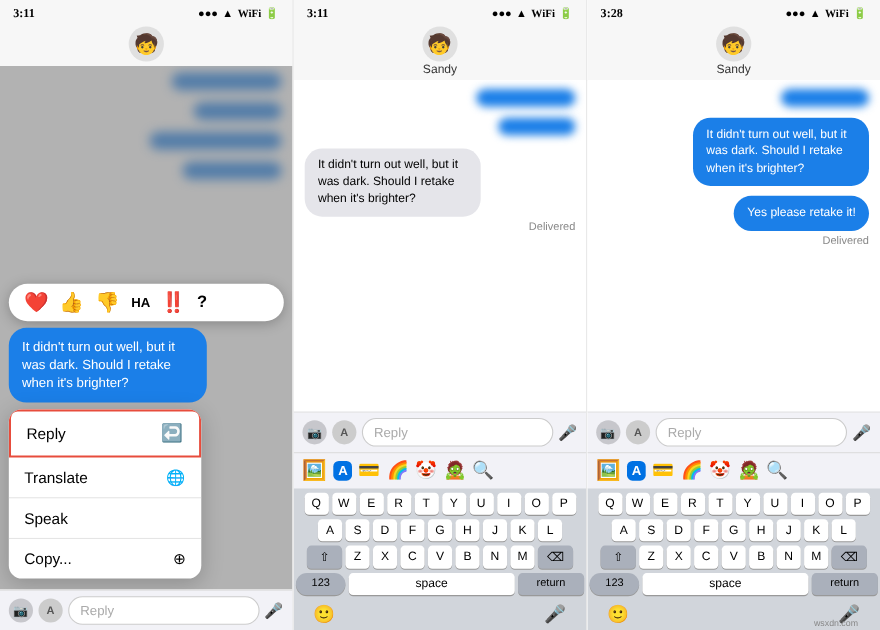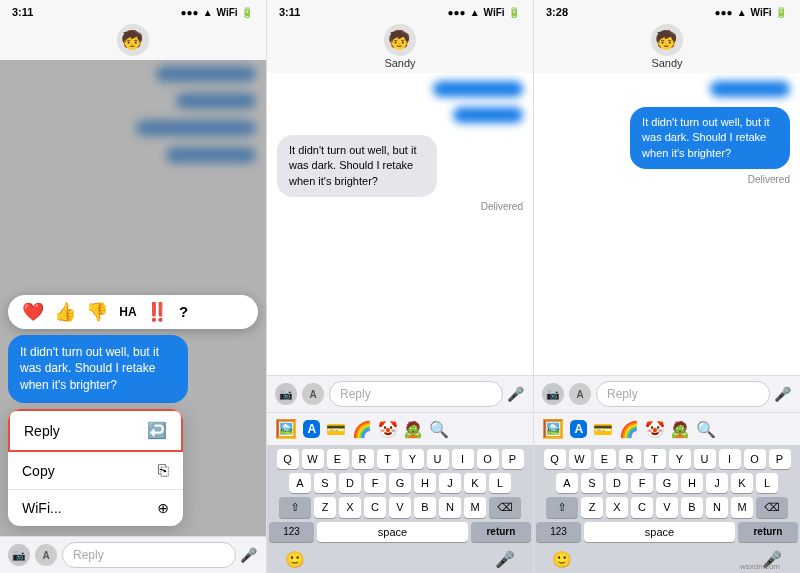--- a/index.html
+++ b/index.html
@@ -24,20 +24,21 @@
     
     .status-bar {
       display: flex;
       justify-content: space-between;
       align-items: center;
       padding: 6px 12px 2px;
       font-size: 11px;
       font-weight: 600;
       color: #000;
       background: #f7f7f7;
+      font-family: Liberation Serif, serif;
     }
     .status-icons {
       display: flex;
       align-items: center;
       gap: 4px;
       font-size: 10px;
     }
 
     
     .chat-header {
@@ -170,27 +171,27 @@
     .key.space-key {
       max-width: none;
       flex: 5;
       font-size: 11px;
     }
     .key.return-key {
       max-width: none;
       flex: 2;
       font-size: 10px;
       background: #aab0bb;
-      font-weight: bold;
     }
     .key.num-key {
       max-width: none;
       flex: 1.5;
       font-size: 10px;
       background: #aab0bb;
+      border-radius: 10px;
     }
     .key.delete-key {
       background: #aab0bb;
       max-width: 32px;
       flex: 1.4;
     }
     .key.shift-key {
       background: #aab0bb;
       max-width: 32px;
       flex: 1.4;
@@ -306,25 +307,29 @@
         <span>It didn't turn out well, but it was dark. Should I retake when it's brighter?</span>
       </div>
 
       <div class="context-menu">
 
         <div class="context-item" style="border: 2px solid #e74c3c; border-radius: 8px 8px 0 0;">
           <span>Reply</span>
           <span style="font-size:16px;">↩️</span>
         </div>
         <div class="context-item">
-          <span>Copy</span>
-          <span style="font-size:14px;">⎘</span>
+          <span>Translate</span>
+          <span style="font-size:14px;">🌐</span>
         </div>
         <div class="context-item">
-          <span>WiFi...</span>
+          <span>Speak</span>
+          <span></span>
+        </div>
+        <div class="context-item">
+          <span>Copy...</span>
           <span style="font-size:14px;">⊕</span>
         </div>
       </div>
     </div>
   </div>
 
   <div class="input-bar">
     <div class="input-icon">📷</div>
     <div class="input-icon" style="background:#ccc; font-size:10px; font-weight:bold;">A</div>
     <div class="input-field" style="color:#aaa; display:flex; align-items:center; font-size:12px;">
@@ -456,20 +461,25 @@
     <div style="display:flex; justify-content:flex-end; margin-bottom:4px; filter:blur(4px);">
       <div class="bubble sent" style="width:80px; height:12px;"></div>
     </div>
 
     <div style="display:flex; justify-content:flex-end; margin-bottom:3px;">
       <div class="bubble sent" style="font-size:11px;">
         <span>It didn't turn out well, but it was dark. Should I retake when it's brighter?</span>
       </div>
     </div>
 
+    <div style="display:flex; justify-content:flex-end; margin-bottom:2px;">
+      <div class="bubble sent" style="font-size:11px;">
+        <span>Yes please retake it!</span>
+      </div>
+    </div>
     <div class="delivered-label">Delivered</div>
   </div>
 
   <div class="input-bar">
     <div class="input-icon">📷</div>
     <div class="input-icon" style="background:#ccc; font-size:10px; font-weight:bold;">A</div>
     <div class="input-field" style="color:#aaa; display:flex; align-items:center; font-size:12px;">
       <span>Reply</span>
     </div>
     <span class="mic-icon">🎤</span>

